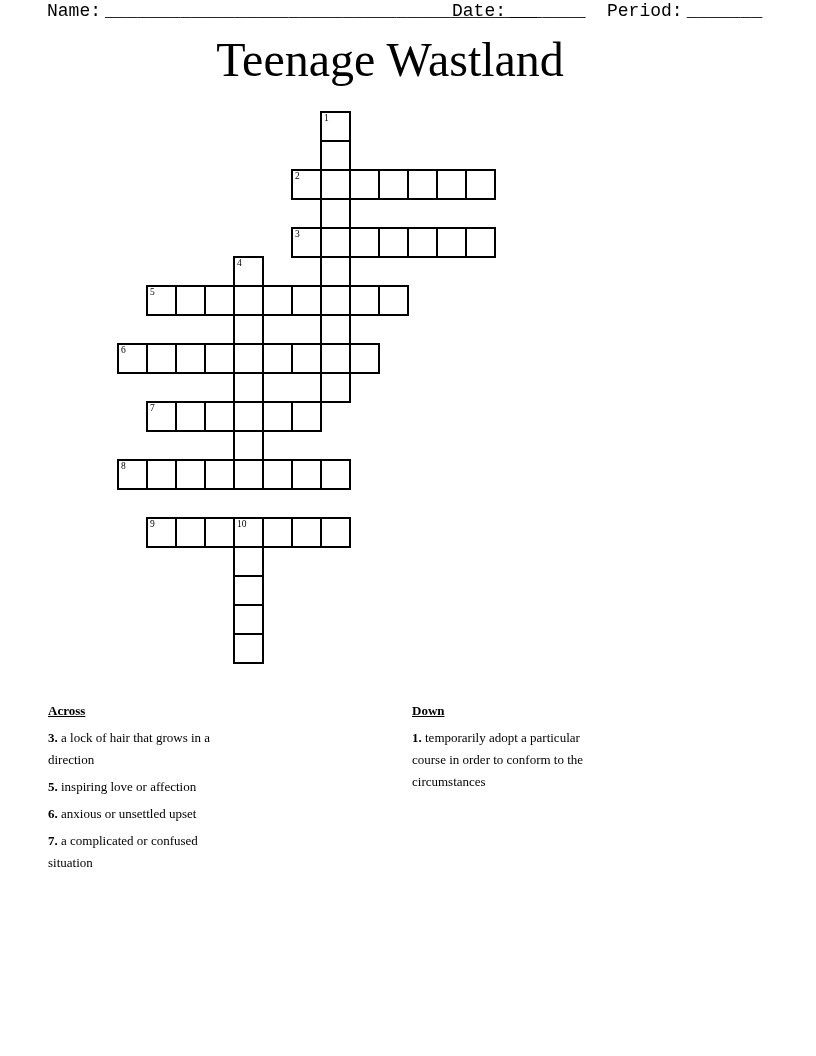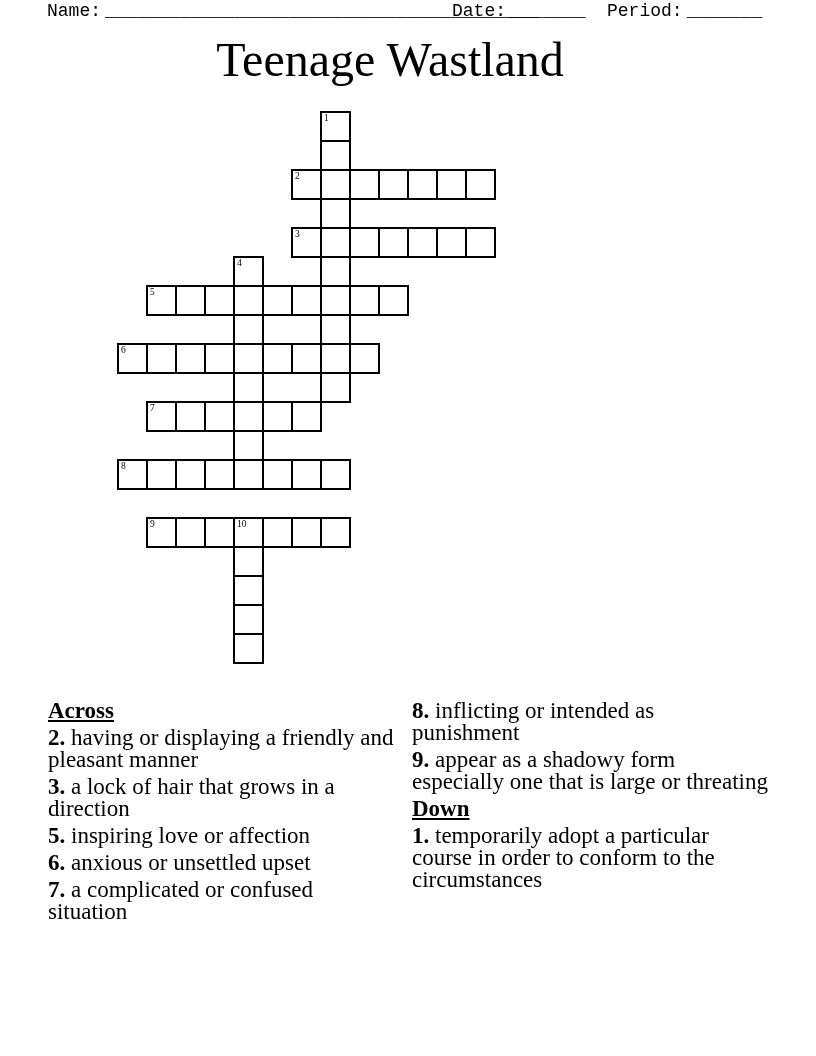--- a/index.html
+++ b/index.html
@@ -44,21 +44,21 @@
   .gnum {
     position:absolute; top:0px; left:2px;
     font-family:"Liberation Serif", serif;
     font-size:9.5px; line-height:11px; color:#000;
   }
 
   
   .clues-col {
     position:absolute; top:700px;
     font-family:"Liberation Serif", serif;
-    font-size:23px; line-height:22px; color:#000;
+    font-size:13px; line-height:22px; color:#000;
   }
   #clues-left  { left:48px;  width:352px; }
   #clues-right { left:412px; width:368px; }
   .clues-heading {
     font-weight:bold; text-decoration:underline;
     margin:0 0 5px 0;
   }
   .clue { margin:0 0 5px 0; }
   .cnum { font-weight:bold; }
 </style>
@@ -161,32 +161,27 @@
       <div class="gcell" style="left: 320px; top: 517px; border-color: rgb(0, 0, 0);"></div>
       <div class="gcell" style="left: 233px; top: 546px; border-color: rgb(0, 0, 0);"></div>
       <div class="gcell" style="left: 233px; top: 575px; border-color: rgb(0, 0, 0);"></div>
       <div class="gcell" style="left: 233px; top: 604px; border-color: rgb(0, 0, 0);"></div>
       <div class="gcell" style="left: 233px; top: 633px; border-color: rgb(0, 0, 0);"></div>
     </div>
 
   <div class="clues-col" id="clues-left">
     <div class="clues-heading">Across</div>
     <div id="across-left">
-        <p class="clue"><b class="cnum">2.</b> having or displaying a friendly and<br> pleasant manner</p>
         <p class="clue"><b class="cnum">3.</b> a lock of hair that grows in a<br> direction</p>
         <p class="clue"><b class="cnum">5.</b> inspiring love or affection</p>
         <p class="clue"><b class="cnum">6.</b> anxious or unsettled upset</p>
         <p class="clue"><b class="cnum">7.</b> a complicated or confused<br> situation</p>
       </div>
   </div>
 
   <div class="clues-col" id="clues-right">
-    <div id="across-right">
-        <p class="clue"><b class="cnum">8.</b> inflicting or intended as<br> punishment</p>
-        <p class="clue"><b class="cnum">9.</b> appear as a shadowy form<br> especially one that is large or threating</p>
-      </div>
     <div class="clues-heading">Down</div>
     <div id="down-list">
         <p class="clue"><b class="cnum">1.</b> temporarily adopt a particular<br> course in order to conform to the<br> circumstances</p>
       </div>
   </div>
 
 </div>
 
 </body></html>

